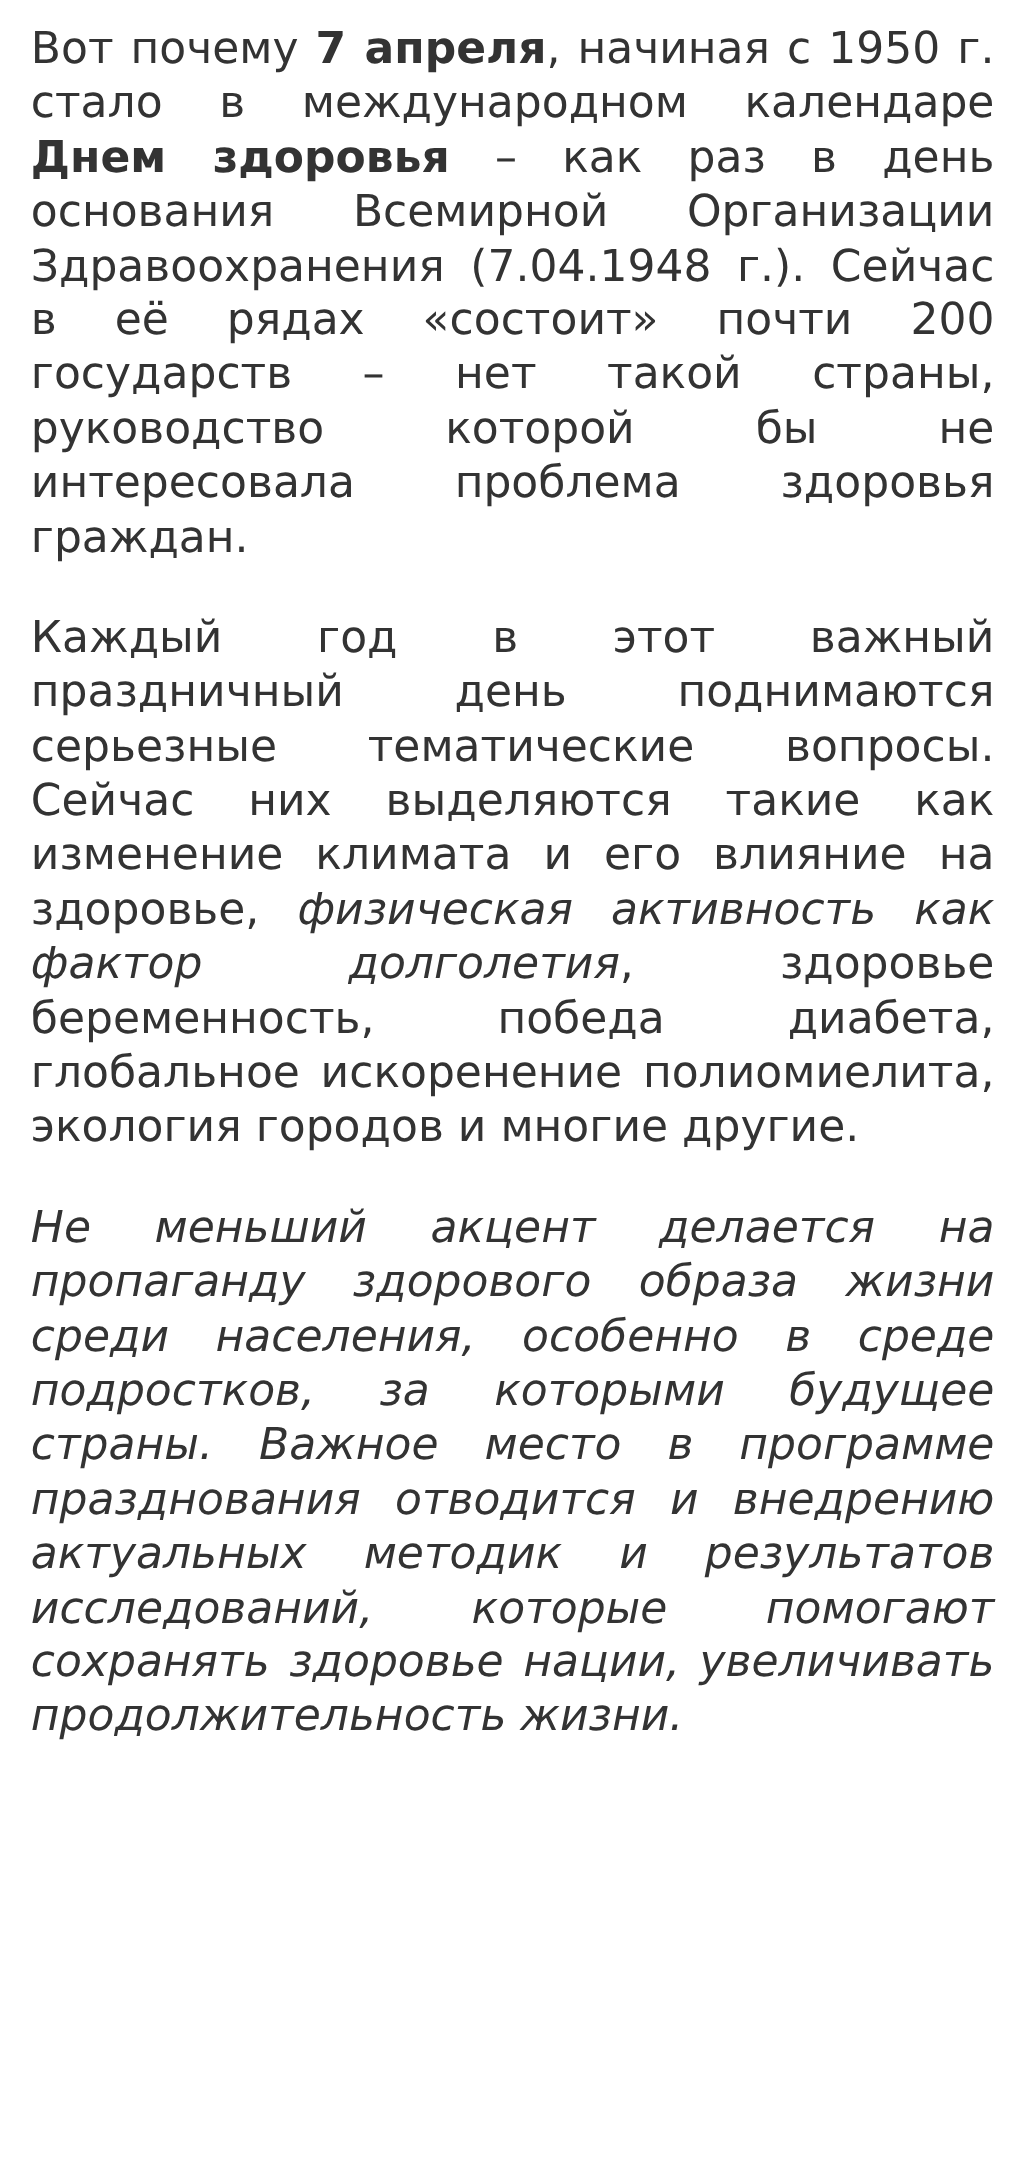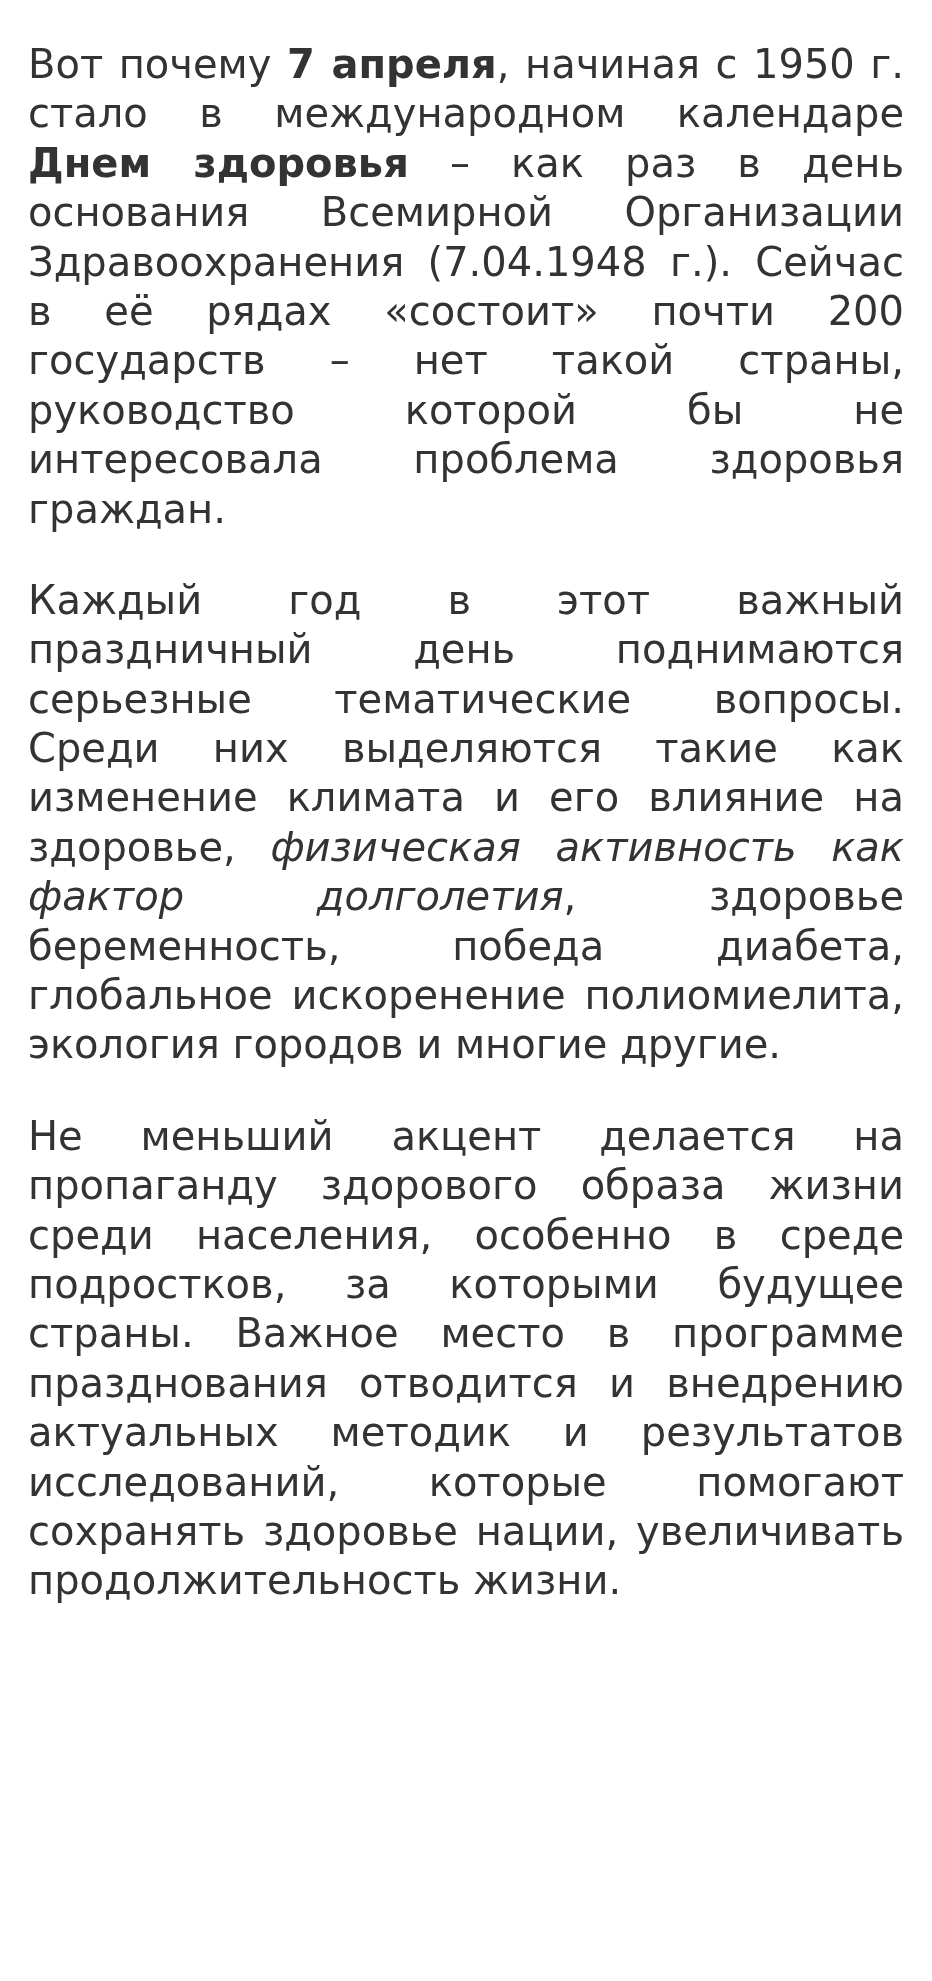--- a/index.html
+++ b/index.html
@@ -10,46 +10,47 @@
   body {
     width: 932px;
     min-height: 1981px;
     font-family: "DejaVu Sans", sans-serif;
     color: #333333;
   }
   .page {
     box-sizing: border-box;
     width: 932px;
     min-height: 1981px;
-    padding: 40px 28px 40px 28px;
+    padding: 20px 28px 40px 28px;
     background: #ffffff;
   }
   .para {
     font-size: 40px;
     line-height: 1.235;
     text-align: justify;
     text-justify: inter-word;
     color: #333333;
     margin: 0 0 42px 0;
     letter-spacing: 0px;
     word-spacing: 0px;
     hyphens: none;
   }
   .para:last-child {
     margin-bottom: 0;
+    font-style: italic;
   }
   .para b, .para .bold {
     font-weight: bold;
   }
   .para i, .para .ital {
     font-style: italic;
   }
 </style>
 </head>
 <body>
 
 <div class="page">
   <div id="paragraphs">
       <p class="para"><span>Вот почему </span><b>7 апреля</b><span>, начиная с 1950 г. стало в международном календаре </span><b>Днем здоровья</b><span> – как раз в день основания Всемирной Организации Здравоохранения (7.04.1948 г.). Сейчас в её рядах «состоит» почти 200 государств – нет такой страны, руководство которой бы не интересовала проблема здоровья граждан.</span></p>
-      <p class="para"><span>Каждый год в этот важный праздничный день поднимаются серьезные тематические вопросы. Среди них выделяются такие как изменение климата и его влияние на здоровье, </span><i>физическая активность как фактор долголетия</i><span>, здоровье беременность, победа диабета, глобальное искоренение полиомиелита, экология городов и многие другие.</span></p>
+      <p class="para"><span>Каждый год в этот важный праздничный день поднимаются серьезные тематические вопросы. Сейчас них выделяются такие как изменение климата и его влияние на здоровье, </span><i>физическая активность как фактор долголетия</i><span>, здоровье беременность, победа диабета, глобальное искоренение полиомиелита, экология городов и многие другие.</span></p>
       <p class="para"><span>Не меньший акцент делается на пропаганду здорового образа жизни среди населения, особенно в среде подростков, за которыми будущее страны. Важное место в программе празднования отводится и внедрению актуальных методик и результатов исследований, которые помогают сохранять здоровье нации, увеличивать продолжительность жизни.</span></p>
     </div>
 </div>
 
 </body></html>

